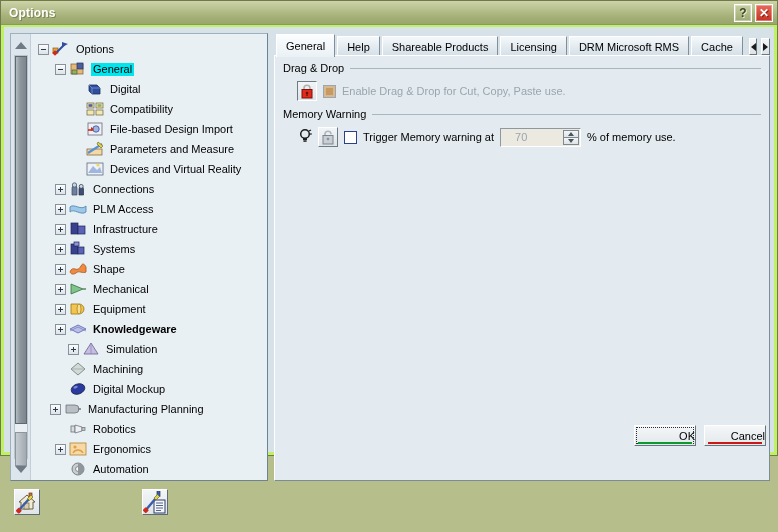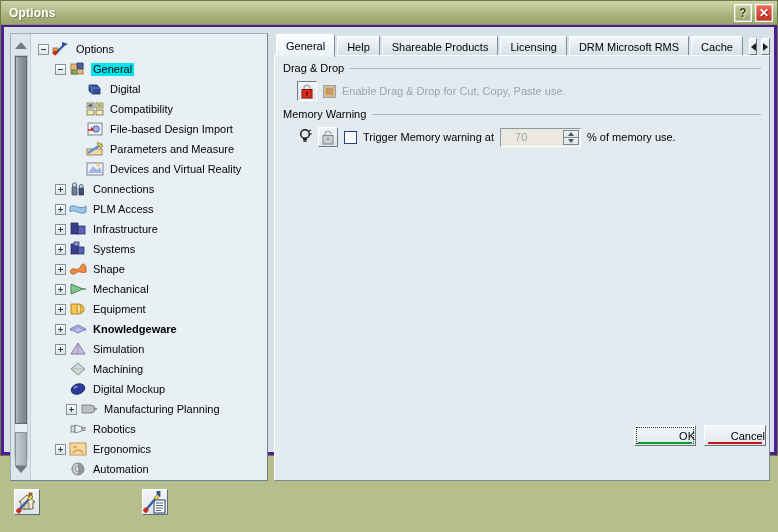--- a/index.html
+++ b/index.html
@@ -10,21 +10,21 @@
     overflow: hidden;
     font-family: "Liberation Sans", sans-serif;
     font-size: 11px;
     background: #b6be8c;
   }
 
   
   #window {
     position: absolute; left: 0; top: 0;
     width: 778px; height: 456px;
-    background: #4c1d95;
+    background: #bef264;
     border: 1px solid #6f7a49;
     display: flex; flex-direction: column;
   }
 
   
   #titlebar {
     height: 24px; flex: 0 0 24px;
     position: relative;
     background: linear-gradient(to bottom, #cdd4a8 0%, #bcc595 28%, #a8b37c 62%, #99a56c 100%);
     border-bottom: 1px solid #8c9862;
@@ -467,21 +467,21 @@
             <span class="tlabel">Equipment</span>
           </div>
           <div class="tnode" style="padding-left: 23px; font-weight: bold;">
             <span class="expander plus"></span>
             <span class="ticon"><svg width="18" height="16" viewBox="0 0 18 16">
                 <path d="M1 8 L9 4 L17 8 L9 12 Z" fill="#b9bfe8" stroke="#5a63a8" stroke-width=".8"></path>
                 <path d="M1 10 L9 6 L17 10" fill="none" stroke="#7a83c8" stroke-width=".8"></path>
               </svg></span>
             <span class="tlabel">Knowledgeware</span>
           </div>
-          <div class="tnode" style="padding-left: 23px; text-align: center;">
+          <div class="tnode" style="padding-left: 36px; text-align: center;">
             <span class="expander plus"></span>
             <span class="ticon"><svg width="18" height="16" viewBox="0 0 18 16">
                 <path d="M9 2 L16 13 L2 13 Z" fill="#c5bede" stroke="#6a5f96" stroke-width=".8"></path>
                 <path d="M9 2 L9 13" stroke="#8d85b8" stroke-width=".7"></path>
               </svg></span>
             <span class="tlabel">Simulation</span>
           </div>
           <div class="tnode" style="padding-left: 23px;">
             <span class="expander none"></span>
             <span class="ticon"><svg width="18" height="16" viewBox="0 0 18 16">
@@ -491,21 +491,21 @@
             <span class="tlabel">Machining</span>
           </div>
           <div class="tnode" style="padding-left: 23px;">
             <span class="expander none"></span>
             <span class="ticon"><svg width="18" height="16" viewBox="0 0 18 16">
                 <ellipse cx="9" cy="8" rx="7" ry="5" fill="#2b3a9e" stroke="#18214f" stroke-width=".8" transform="rotate(-20 9 8)"></ellipse>
                 <ellipse cx="6.6" cy="6.2" rx="2.2" ry="1.2" fill="#7d88d6" transform="rotate(-20 6.6 6.2)"></ellipse>
               </svg></span>
             <span class="tlabel">Digital Mockup</span>
           </div>
-          <div class="tnode" style="padding-left: 34px; text-align: right;">
+          <div class="tnode" style="padding-left: 18px; text-align: right;">
             <span class="expander plus"></span>
             <span class="ticon"><svg width="18" height="16" viewBox="0 0 18 16">
                 <path d="M2 4 L11 4 A4 4 0 0 1 11 12 L2 12 Z" fill="#b9bfc4" stroke="#6d7479" stroke-width=".8"></path>
                 <line x1="14" y1="8" x2="17" y2="8" stroke="#6d7479" stroke-width="1.4"></line>
               </svg></span>
             <span class="tlabel">Manufacturing Planning</span>
           </div>
           <div class="tnode" style="padding-left: 23px;">
             <span class="expander none"></span>
             <span class="ticon"><svg width="18" height="16" viewBox="0 0 18 16">

